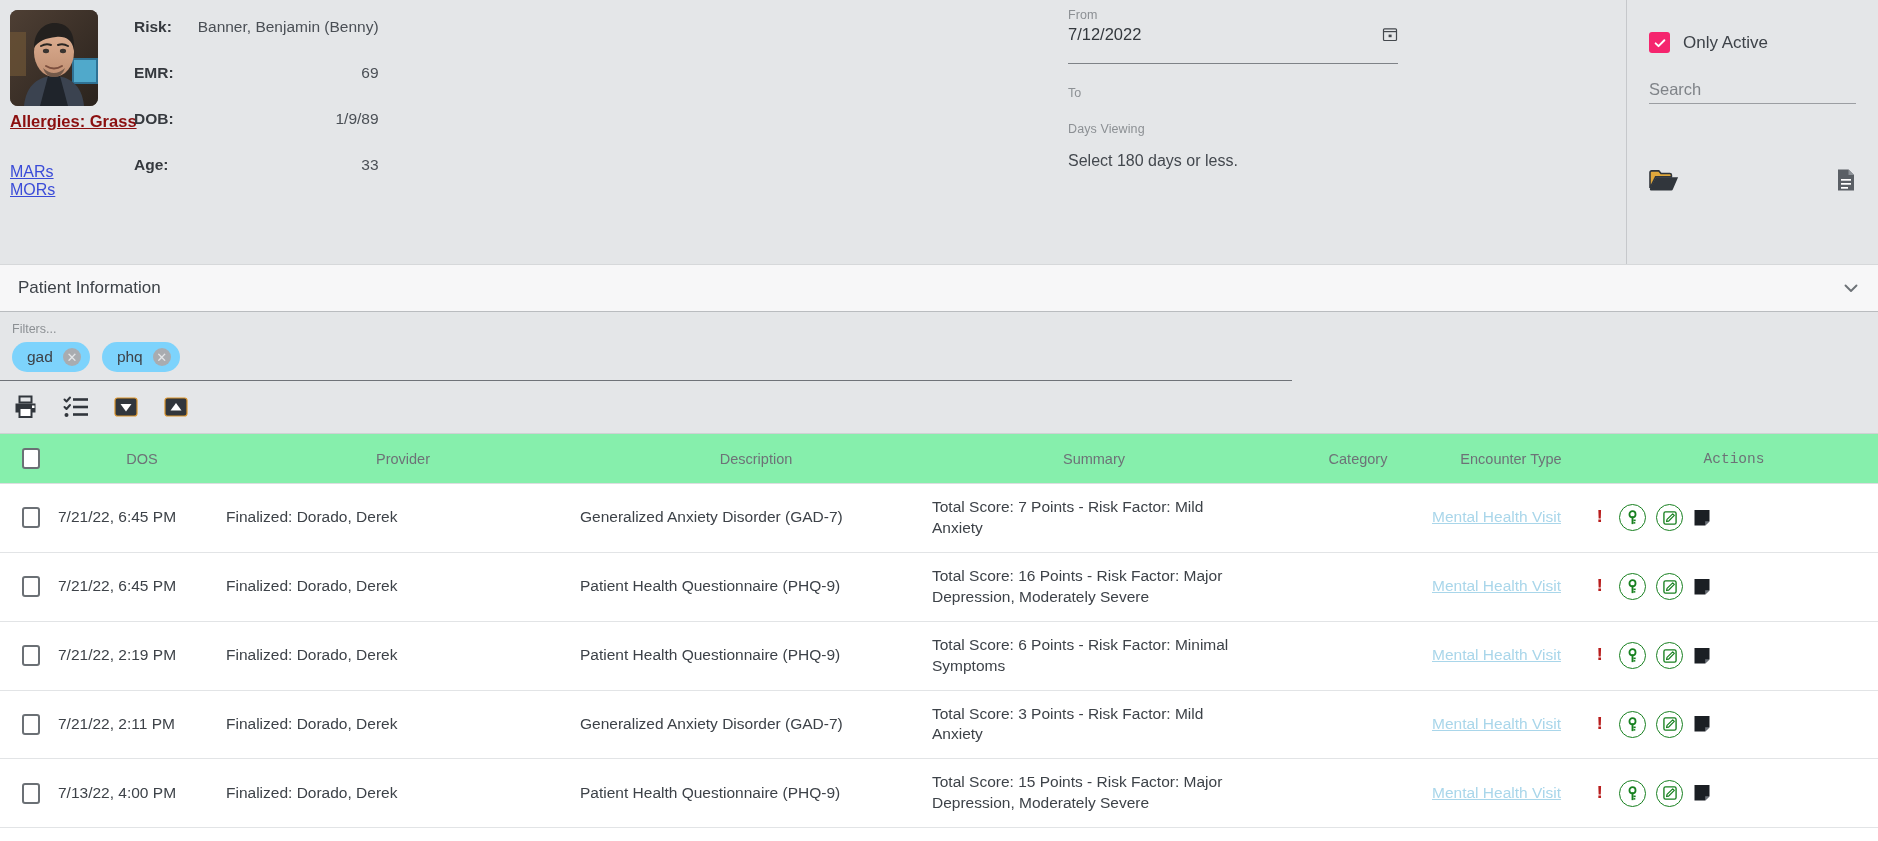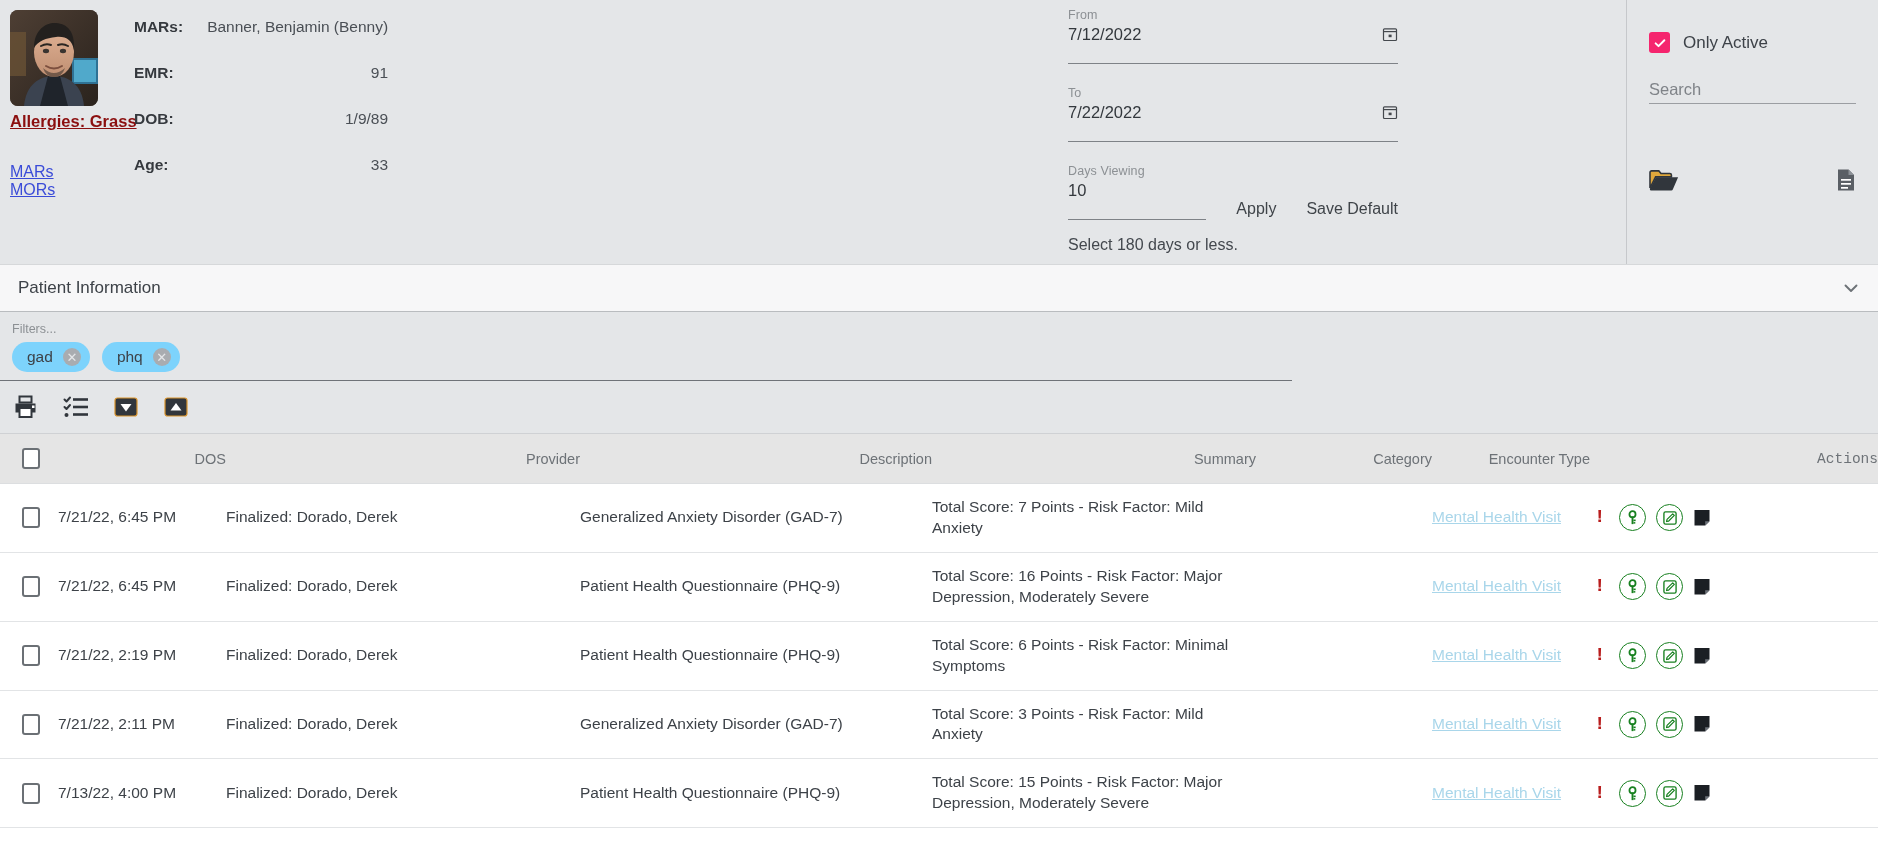--- a/index.html
+++ b/index.html
@@ -206,28 +206,28 @@
     display: flex; align-items: center;
     gap: 22px;
     padding: 12px 0 12px 12px;
   }
   .tb-icon { width: 28px; height: 28px; cursor: pointer; display:flex; align-items:center; justify-content:center;}
   .tb-icon svg { display: block; }
 
   
   .tbl { width: 100%; border-collapse: collapse; background: #fff; }
   .tbl thead th {
-    text-align: right;
+    text-align: center;
     font-weight: normal;
     font-size: 14.5px;
     color: #6d7277;
     padding: 14px 0 14px 0;
     border-top: 1px solid #cfd1d4;
     border-bottom: 1px solid #dcdee0;
-    background: #e5e5e5;
+    background: #86efac;
     height: 40px;
     vertical-align: middle;
   }
   .tbl tbody td {
     font-size: 15.5px;
     color: #3d4248;
     padding: 13px 0;
     border-bottom: 1px solid #e2e4e6;
     vertical-align: middle;
     line-height: 1.35;
@@ -312,26 +312,26 @@
           <path d="M33 58 q11 10 22 0 q-3 9 -11 9 q-8 0 -11 -9 Z" fill="#332b26" opacity=".55"></path>
         </svg>
       </div>
       <div class="allergies">Allergies: Grass</div>
       <div class="mars-mors">MARs MORs</div>
     </div>
 
     <table class="demo-table">
       <tbody>
         <tr>
-          <td class="demo-label">MARs:</td>
+          <td class="demo-label">Risk:</td>
           <td class="demo-value">Banner, Benjamin (Benny)</td>
         </tr>
         <tr>
           <td class="demo-label">EMR:</td>
-          <td class="demo-value">91</td>
+          <td class="demo-value">69</td>
         </tr>
         <tr>
           <td class="demo-label">DOB:</td>
           <td class="demo-value">1/9/89</td>
         </tr>
         <tr>
           <td class="demo-label">Age:</td>
           <td class="demo-value">33</td>
         </tr>
       </tbody>
@@ -348,41 +348,24 @@
             <rect x="1.5" y="2.8" width="13" height="11.7" rx="1"></rect>
             <line x1="1.5" y1="5.6" x2="14.5" y2="5.6"></line>
             <rect x="6.6" y="8.6" width="3" height="2.6" fill="#44484d" stroke="none"></rect>
           </svg>
         </span>
       </div>
     </div>
 
     <div class="field">
       <div class="field-label">To</div>
-      <div class="field-input-row">
-        <div class="field-value">7/22/2022</div>
-        <span class="cal-icon">
-          <svg viewBox="0 0 16 16" width="16" height="16" fill="none" stroke="#44484d" stroke-width="1.2">
-            <rect x="1.5" y="2.8" width="13" height="11.7" rx="1"></rect>
-            <line x1="1.5" y1="5.6" x2="14.5" y2="5.6"></line>
-            <rect x="6.6" y="8.6" width="3" height="2.6" fill="#44484d" stroke="none"></rect>
-          </svg>
-        </span>
-      </div>
     </div>
 
     <div class="field" style="margin-bottom:0;">
       <div class="field-label">Days Viewing</div>
-      <div class="days-row">
-        <div class="field-input-row short">
-          <div class="field-value">10</div>
-        </div>
-        <span class="btn-link">Apply</span>
-        <span class="btn-link">Save Default</span>
-      </div>
       <div class="hint">Select 180 days or less.</div>
     </div>
   </div>
 
   <div class="right-panel">
     <div class="only-active-row">
       <span class="checkbox-pink">
         <svg viewBox="0 0 16 16" width="14" height="14" fill="none" stroke="#ffffff" stroke-width="2.2" stroke-linecap="round" stroke-linejoin="round">
           <polyline points="3,8.4 6.3,11.6 13,4.8"></polyline>
         </svg>

